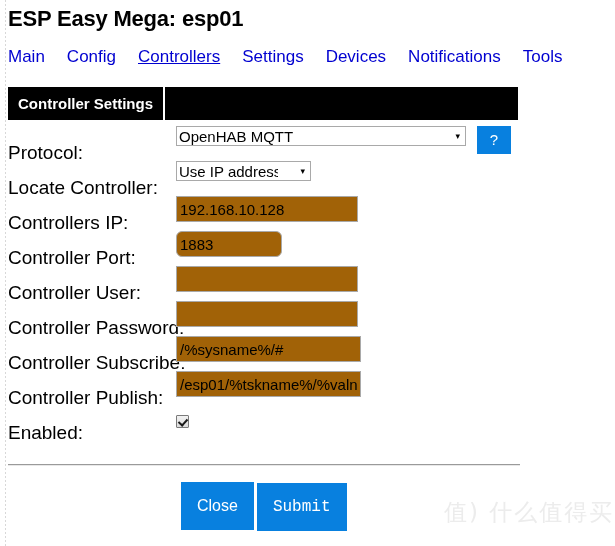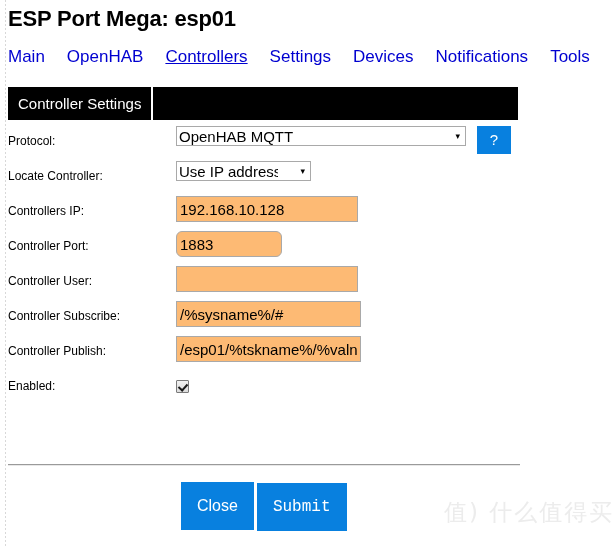--- a/index.html
+++ b/index.html
@@ -73,21 +73,21 @@
     top: 87px;
     width: 510px;
     height: 33px;
     background: #000000;
     display: flex;
     align-items: center;
   }
   .header-bar .hb-title {
     color: #ffffff;
     font-size: 15px;
-    font-weight: normal;
+    font-weight: bold;
     padding-left: 10px;
     padding-right: 10px;
     height: 33px;
     line-height: 33px;
     box-sizing: border-box;
     border-right: 2px solid #ffffff;
     white-space: nowrap;
   }
   .header-bar .hb-rest {
     flex: 1;
@@ -101,38 +101,38 @@
     top: 126px;
     width: 615px;
   }
   .row {
     position: relative;
     height: 35px;
   }
   .row .label {
     position: absolute;
     left: 8px;
-    top: 0;
+    top: 12px;
     height: 35px;
     line-height: 30px;
-    font-size: 12px;
+    font-size: 19px;
     white-space: nowrap;
   }
   .row .field {
     position: absolute;
     left: 176px;
     top: 0;
   }
 
   
   input.tbox {
     box-sizing: border-box;
     height: 26px;
     border: 1px solid #a9a9a9;
-    background: #fdba74;
+    background: #a16207;
     font-family: "Liberation Sans", sans-serif;
     font-size: 15px;
     padding: 0 3px;
     color: #000000;
     outline: none;
     border-radius: 0;
   }
   input.w-big { width: 182px; }
   input.w-port { width: 106px; border-radius: 6px; }
   input.w-mid { width: 185px; }
@@ -257,24 +257,24 @@
     font-family: "DejaVu Sans", sans-serif;
   }
 </style>
 </head>
 <body>
 
 <div class="page">
 
   <div class="page-edge"></div>
 
-  <div class="app-title">ESP Port Mega: esp01</div>
+  <div class="app-title">ESP Easy Mega: esp01</div>
 
   <div class="nav">
-    <a href="#" class="">Main</a><a href="#" class="">OpenHAB</a><a href="#" class="active">Controllers</a><a href="#" class="">Settings</a><a href="#" class="">Devices</a><a href="#" class="">Notifications</a><a href="#" class="">Tools</a>
+    <a href="#" class="">Main</a><a href="#" class="">Config</a><a href="#" class="active">Controllers</a><a href="#" class="">Settings</a><a href="#" class="">Devices</a><a href="#" class="">Notifications</a><a href="#" class="">Tools</a>
   </div>
 
   <div class="header-bar">
     <div class="hb-title">Controller Settings</div>
     <div class="hb-rest"></div>
   </div>
 
   <div class="form">
 
     <div class="row">
@@ -316,20 +316,26 @@
       </div>
     </div>
 
     <div class="row">
       <div class="label">Controller User:</div>
       <div class="field">
         <input class="tbox w-big" type="text" value="" style="">
       </div>
     </div>
 
+    <div class="row">
+      <div class="label">Controller Password:</div>
+      <div class="field">
+        <input class="tbox w-big" type="text" value="" style="">
+      </div>
+    </div>
 
     <div class="row">
       <div class="label">Controller Subscribe:</div>
       <div class="field">
         <input class="tbox w-mid" type="text" value="/%sysname%/#" style="">
       </div>
     </div>
 
     <div class="row">
       <div class="label">Controller Publish:</div>

